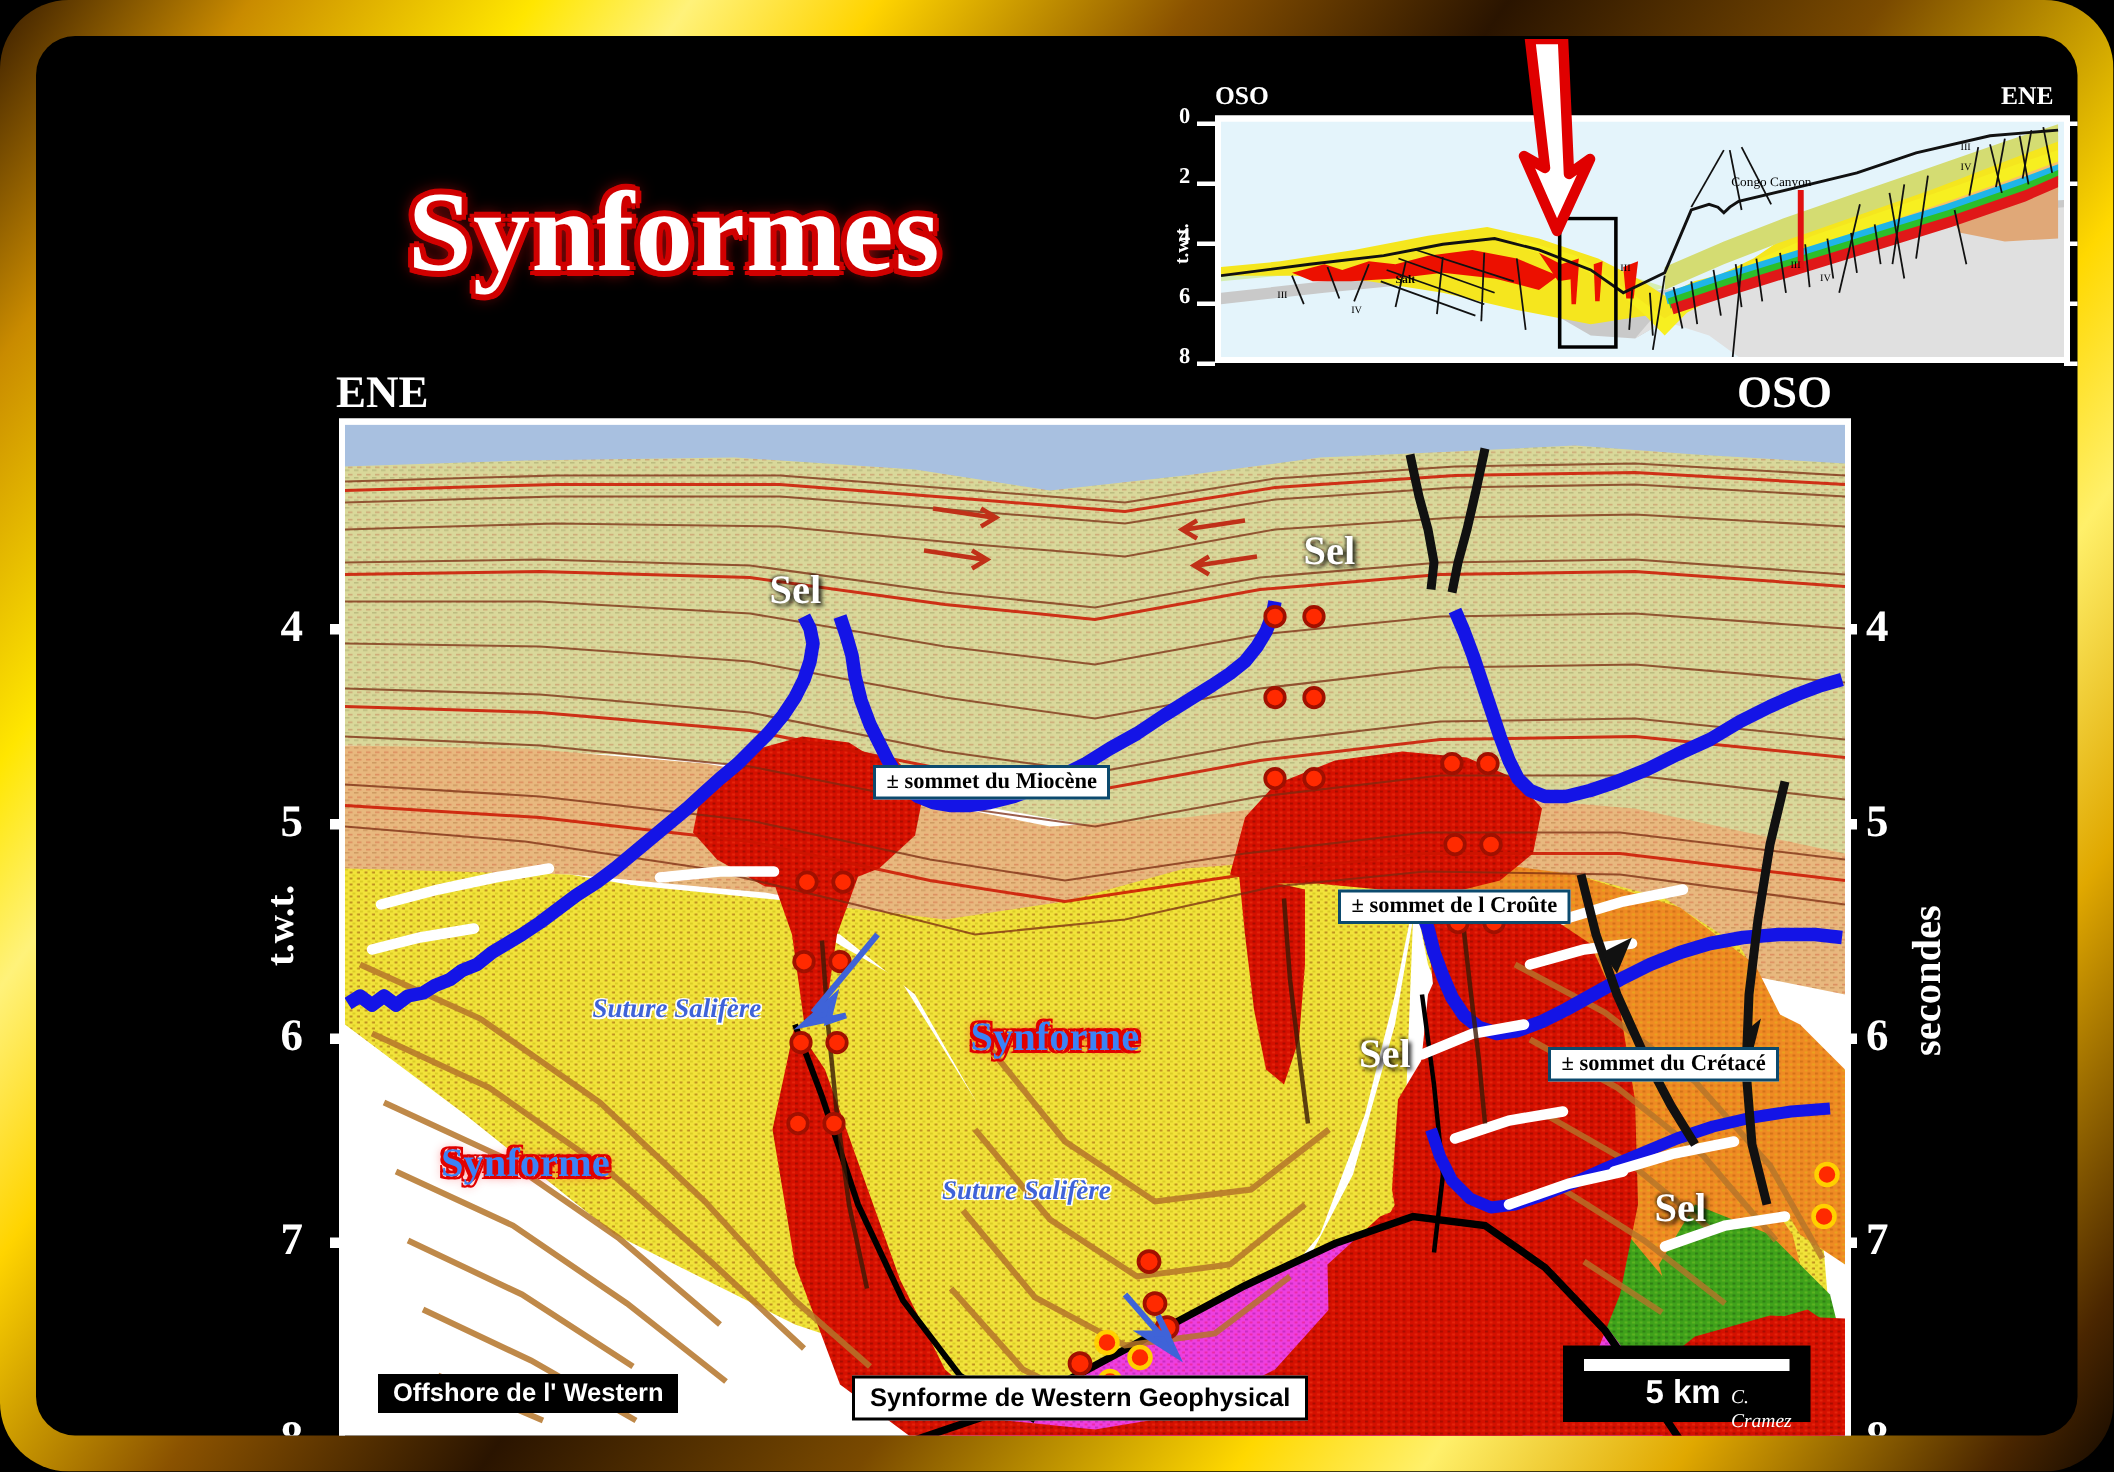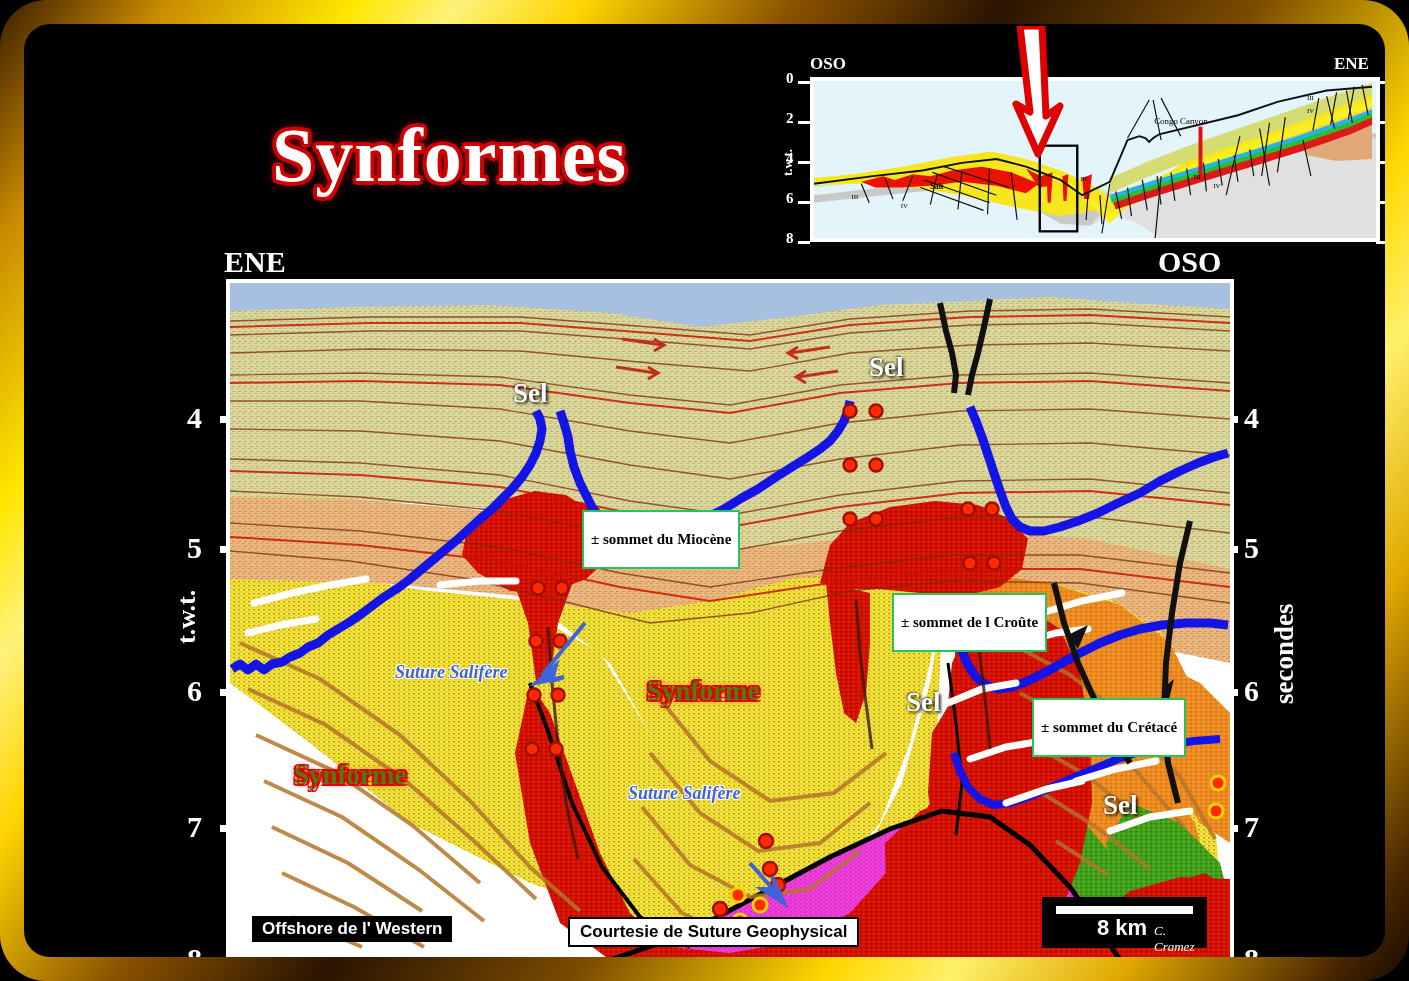--- a/index.html
+++ b/index.html
@@ -82,38 +82,38 @@
     transform:rotate(-90deg); transform-origin:left top; white-space:nowrap;
   }
 
   
   .sel-label {
     position:absolute; color:#fff; font-weight:bold; font-size:27px;
     font-family:"Liberation Serif", serif;
     text-shadow:2px 2px 3px rgba(0,0,0,.85), -1px -1px 2px rgba(0,0,0,.6);
   }
   .synf-label {
-    position:absolute; color:#4d7c0f; font-weight:bold; font-size:27px;
+    position:absolute; color:#3b82f6; font-weight:bold; font-size:27px;
     font-family:"Liberation Serif", serif;
     text-shadow:-2px -2px 0 #e00000,2px -2px 0 #e00000,-2px 2px 0 #e00000,2px 2px 0 #e00000,
                 0 0 7px #ff2020;
   }
   #crouteLabel {
     position:absolute; left:530px; top:580px; color:#fff; font-weight:bold; font-size:29px;
     font-family:"Liberation Serif", serif;
     text-shadow:-2px -2px 0 #000,2px -2px 0 #000,-2px 2px 0 #000,2px 2px 0 #000,0 0 6px #000;
   }
   .suture-label {
     position:absolute; color:#3f63d8; font-weight:bold; font-style:italic; font-size:18px;
     font-family:"Liberation Serif", serif;
     text-shadow:-1px -1px 0 #fff,1px -1px 0 #fff,-1px 1px 0 #fff,1px 1px 0 #fff;
   }
   .boxlabel {
-    position:absolute; background:#fff; border:2px solid #22c55e; color:#000;
-    font-weight:bold; font-size:15px; padding:19px 7px; white-space:nowrap;
+    position:absolute; background:#fff; border:2px solid #0c4a6e; color:#000;
+    font-weight:bold; font-size:15px; padding:1px 7px; white-space:nowrap;
     font-family:"Liberation Serif", serif;
   }
   #offshoreBox {
     position:absolute; left:22px; top:633px; background:#000; color:#fff;
     font-weight:bold; font-size:17px; padding:3px 10px; white-space:nowrap;
     font-family:"Liberation Sans", sans-serif;
   }
   #courtesieBox {
     position:absolute; left:338px; top:634px; background:#fff; border:2px solid #000;
     color:#000; font-weight:bold; font-size:17px; padding:3px 10px; white-space:nowrap;
@@ -507,24 +507,24 @@
 
 
     <div class="suture-label" style="left:165px; top:379px;">Suture Salifère</div>
     <div class="suture-label" style="left:398px; top:500px;">Suture Salifère</div>
 
     <div class="boxlabel" style="left:352px; top:227px;">± sommet du Miocène</div>
     <div class="boxlabel" style="left:662px; top:310px;">± sommet de l Croûte</div>
     <div class="boxlabel" style="left:802px; top:415px;">± sommet du  Crétacé</div>
 
     <div id="offshoreBox">Offshore de l' Western</div>
-    <div id="courtesieBox">Courtesie de Suture Geophysical</div>
+    <div id="courtesieBox">Synforme de Western Geophysical</div>
 
     <div id="scaleBox">
       <div id="scaleBar"></div>
-      <div id="scaleTxt">8 km</div>
+      <div id="scaleTxt">5 km</div>
       <div id="cramez">C. Cramez</div>
     </div>
 
   </div>
 
 </div>
 </div>
 
 </body></html>

